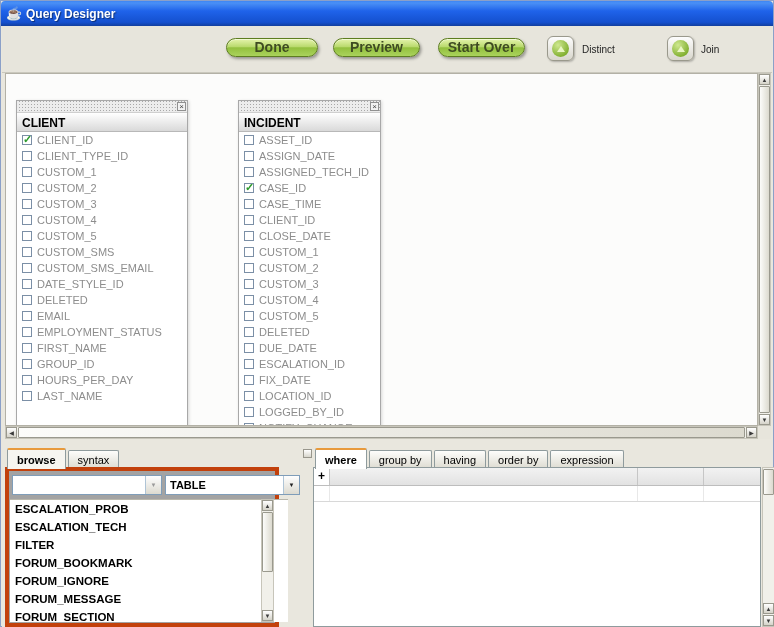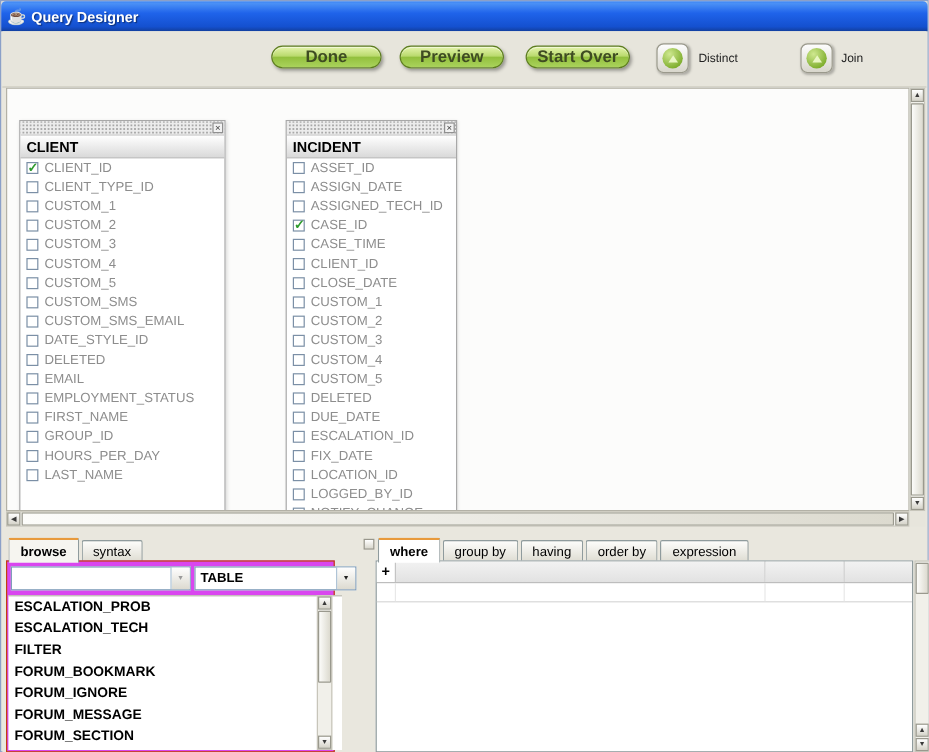--- a/index.html
+++ b/index.html
@@ -73,21 +73,21 @@
   .tab { height:18px; line-height:18px; padding:0 9px; font-size:11px; color:#000;
     background:linear-gradient(180deg,#fdfdfb,#dedcd2); border:1px solid #8f9b9d; border-bottom:none;
     border-radius:2px 2px 0 0; margin-right:2px; position:relative; z-index:1; cursor:pointer; white-space:nowrap; }
   .tab.active { height:21px; line-height:20px; background:#f6f5f0; border-top:2px solid #e89a3c;
     z-index:3; margin-bottom:-1px; font-weight:bold; }
   #clause-tabs .tab.active { background:#fff; }
   #browser-tabs { left:5px; top:8px; }
   #clause-tabs { left:313px; top:8px; }
 
   .browser-pane { position:absolute; left:3px; top:28px; width:274px; height:160px;
-    border:1px solid #c2410c; background:#d946ef; z-index:2; }
+    border:4px solid #c2410c; background:#a3a3a3; z-index:2; }
   .combo { position:absolute; height:20px; background:#fff; border:1px solid #7f9db9; display:flex; }
   #filter-combo { left:3px; top:4px; width:150px; }
   #table-combo { left:156px; top:4px; width:135px; }
   .combo-text { flex:1; font-size:11px; font-weight:bold; line-height:18px; padding-left:4px;
     color:#000; overflow:hidden; }
   .combo-btn { width:16px; border-left:1px solid #afc4d6;
     background:linear-gradient(180deg,#fefefe,#dcdad0); display:flex; align-items:center;
     justify-content:center; font-size:6px; color:#222; cursor:pointer; }
   #filter-combo .combo-btn { color:#9a9a9a; }
   .table-list { position:absolute; left:1px; top:28px; width:278px; bottom:1px; background:#fff;

